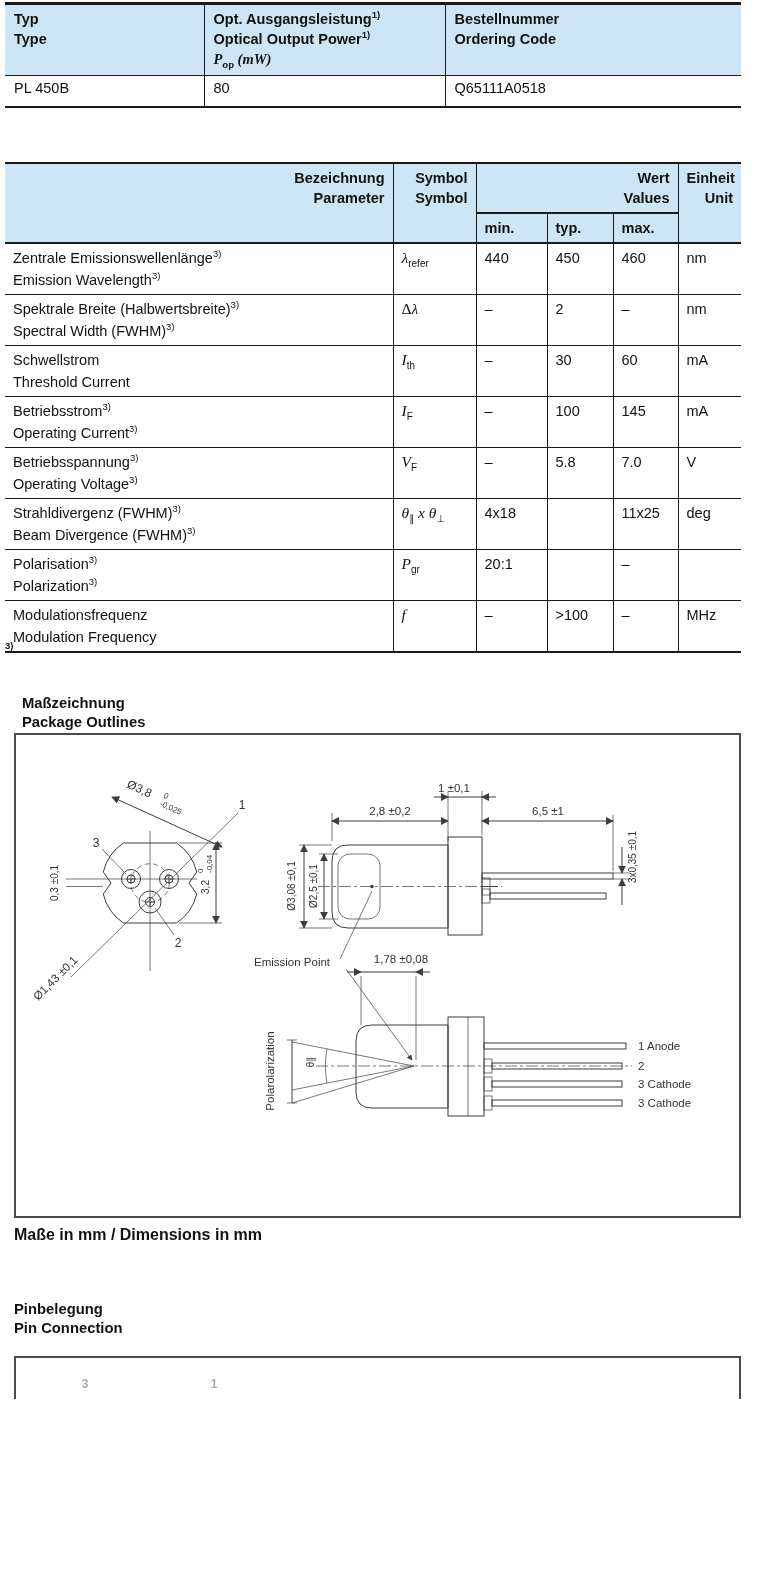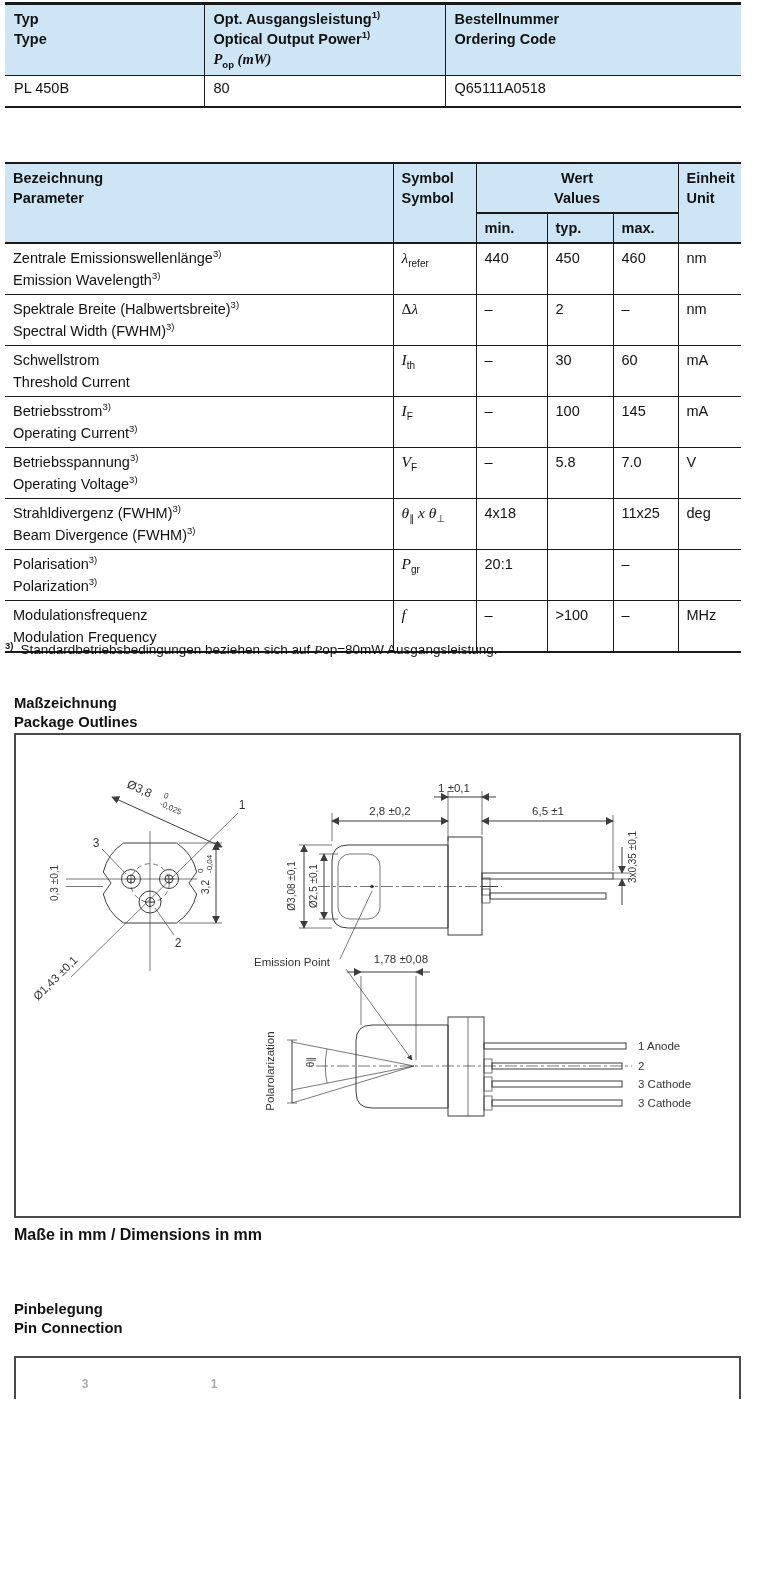--- a/index.html
+++ b/index.html
@@ -23,21 +23,21 @@
 
   
   .sec-title{position:absolute;left:5px;font-size:14.8px;font-weight:bold;line-height:18.5px;}
   .sec-title .it{font-weight:bold;}
 
   
   .ltable{position:absolute;left:5px;top:162px;width:736px;
           border-top:2.5px solid #1a1a1a;border-bottom:2.5px solid #1a1a1a;}
   .ltable th{background:var(--hdr-blue);text-align:left;vertical-align:top;
              padding:4px 8px;font-size:14.5px;line-height:20px;font-weight:bold;}
-  .ltable thead tr:first-child th{height:39px;border-bottom:2px solid #1a1a1a;}
+  .ltable thead tr:first-child th{height:39px;border-bottom:2px solid #1a1a1a;text-align:right;}
   .ltable thead th.c-wert{border-bottom:1.3px solid #1a1a1a;text-align:center;}
   .ltable thead tr+tr th{height:18px;border-bottom:2px solid #1a1a1a;margin-top:48px;}
   .ltable th.bl,.ltable td.bl{border-left:1.3px solid #1a1a1a;}
   .ltable tbody td{vertical-align:top;padding:3px 8px;font-size:14.5px;line-height:22px;
                    height:48px;box-sizing:border-box;}
   .ltable tbody tr:not(:last-child) td{border-bottom:1.3px solid #1a1a1a;}
   .ltable td.c-sym{font-family:"Liberation Serif",serif;font-size:15.5px;}
   .ltable td.c-sym sub{font-size:10px;font-family:"Liberation Sans",sans-serif;}
 
   
@@ -219,25 +219,24 @@
           <td class="bl">&gt;100</td>
           <td class="bl">–</td>
           <td class="bl">MHz</td>
         </tr>
       </tbody>
   </table>
 
   <div class="footnote">
     <div class="fn-m"><sup>3)</sup></div>
     <div class="fn-t">
-      <div><span>Standardbetriebsbedingungen beziehen sich auf </span><span class="it">P</span><span>op=80mW Ausgangsleistung.</span></div>
     </div>
   </div>
 
-  <div class="sec-title" style="top:694px;left:14px">
+  <div class="sec-title" style="top:694px;left:22px">
     <div>Maßzeichnung</div>
     <div>Package Outlines</div>
   </div>
 
   <div class="obox">
     <svg width="723" height="481" viewBox="0 0 723 481">
       <defs>
         <marker id="arw" viewBox="0 0 10 10" refX="9" refY="5" markerWidth="8" markerHeight="8" orient="auto-start-reverse">
           <path class="fil" d="M0,0 L10,5 L0,10 Z"></path>
         </marker>

